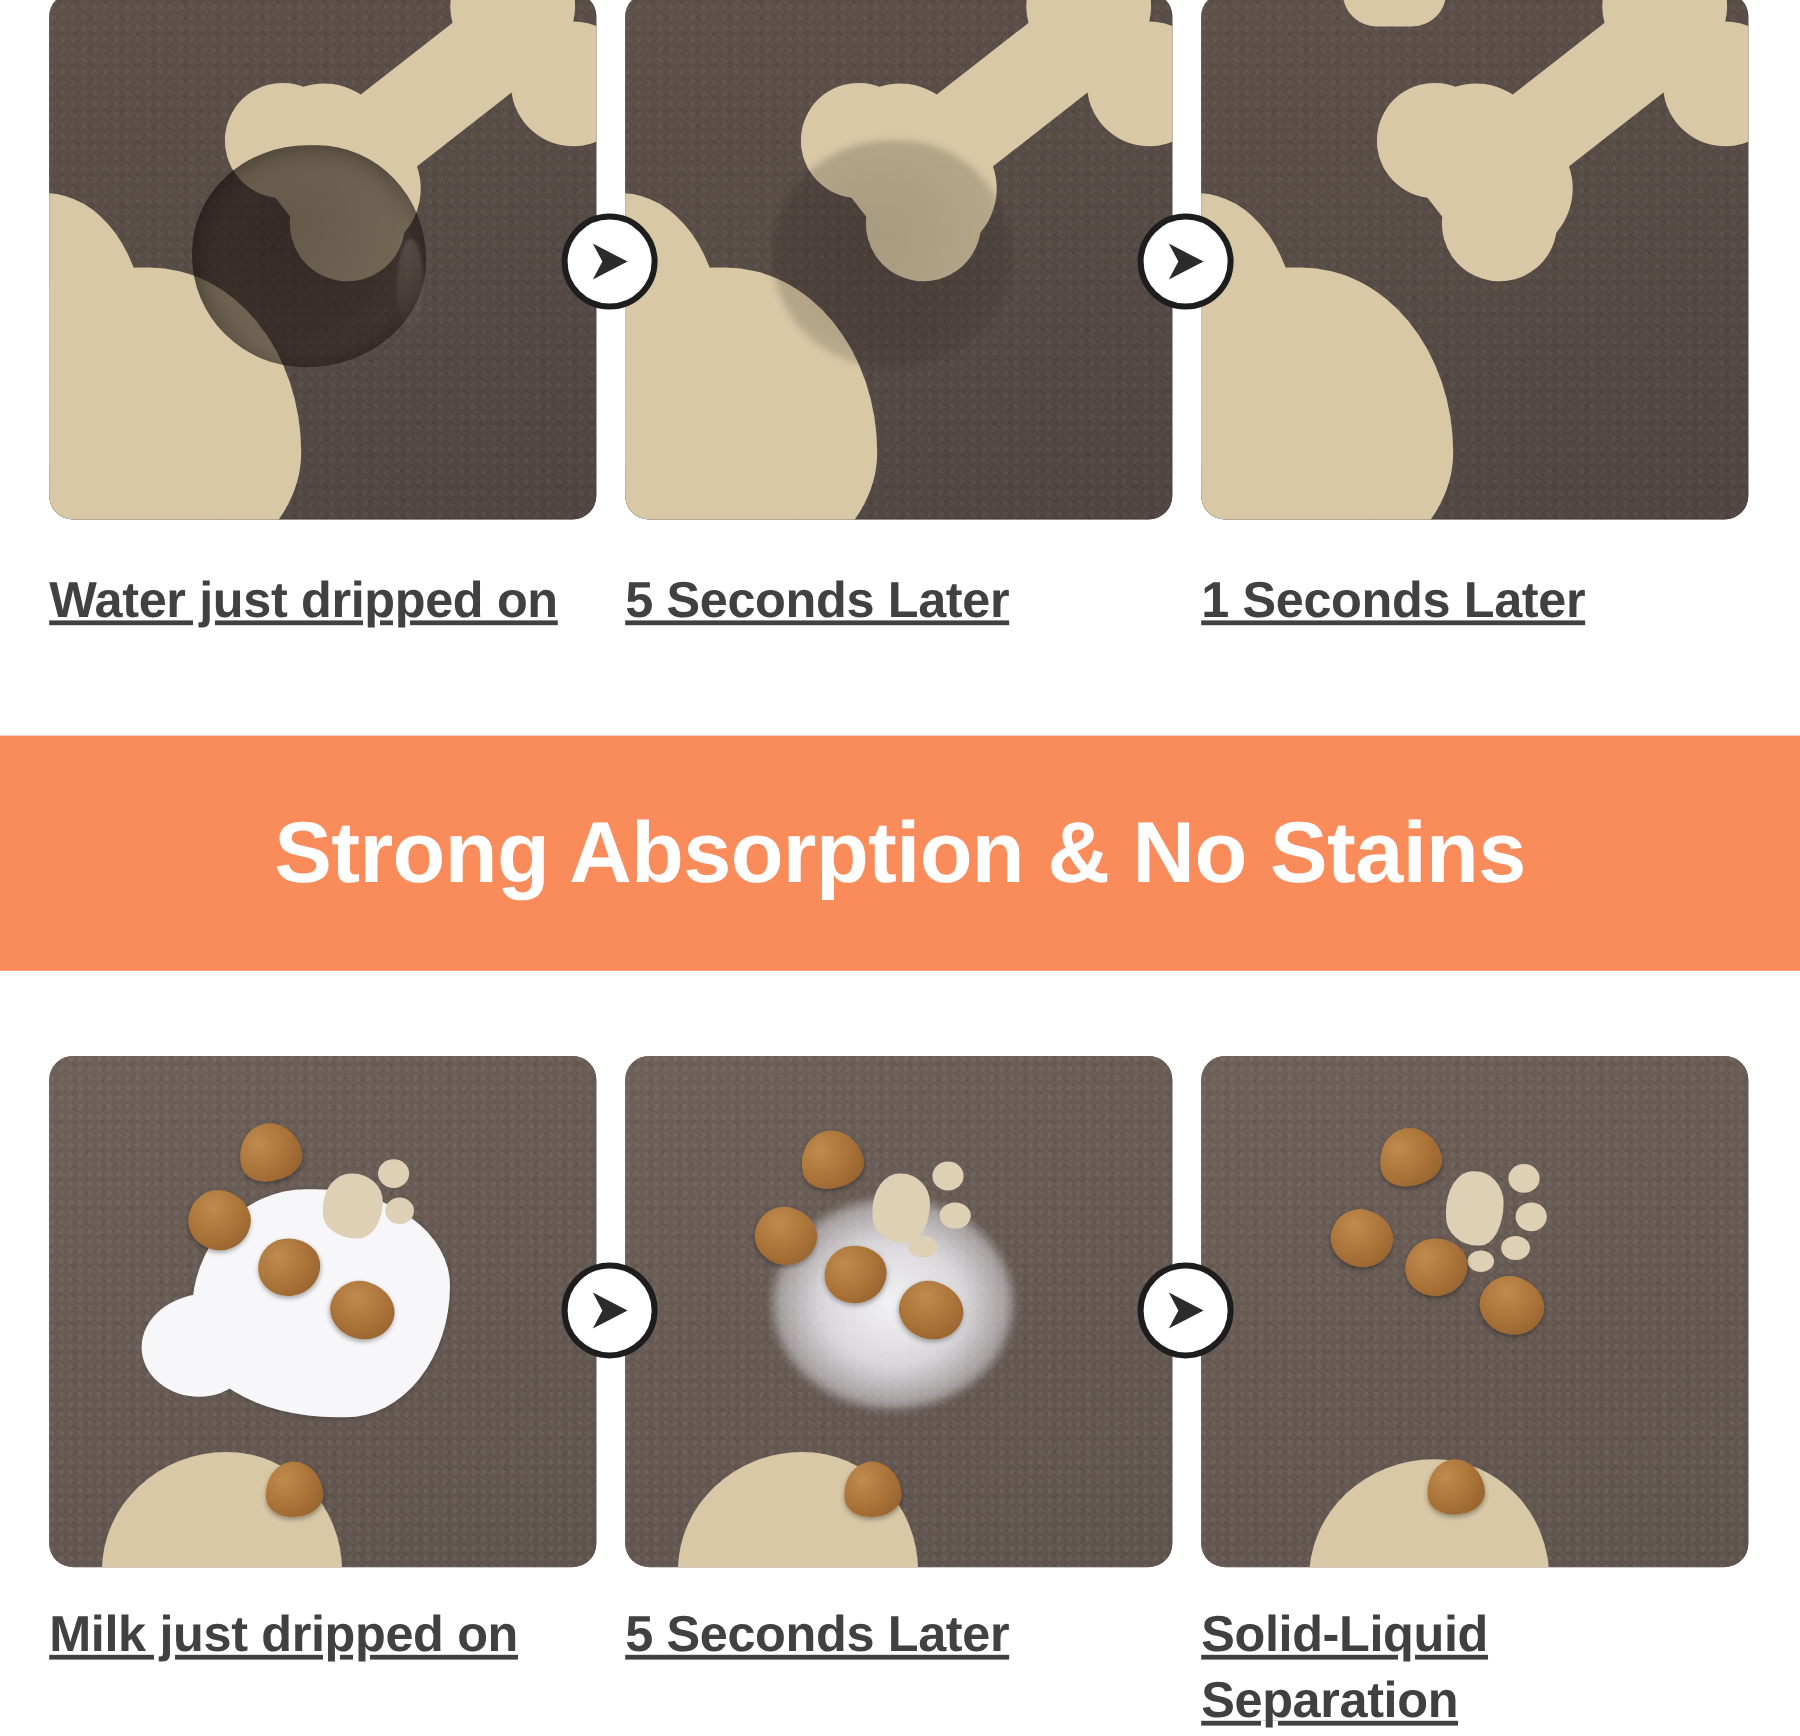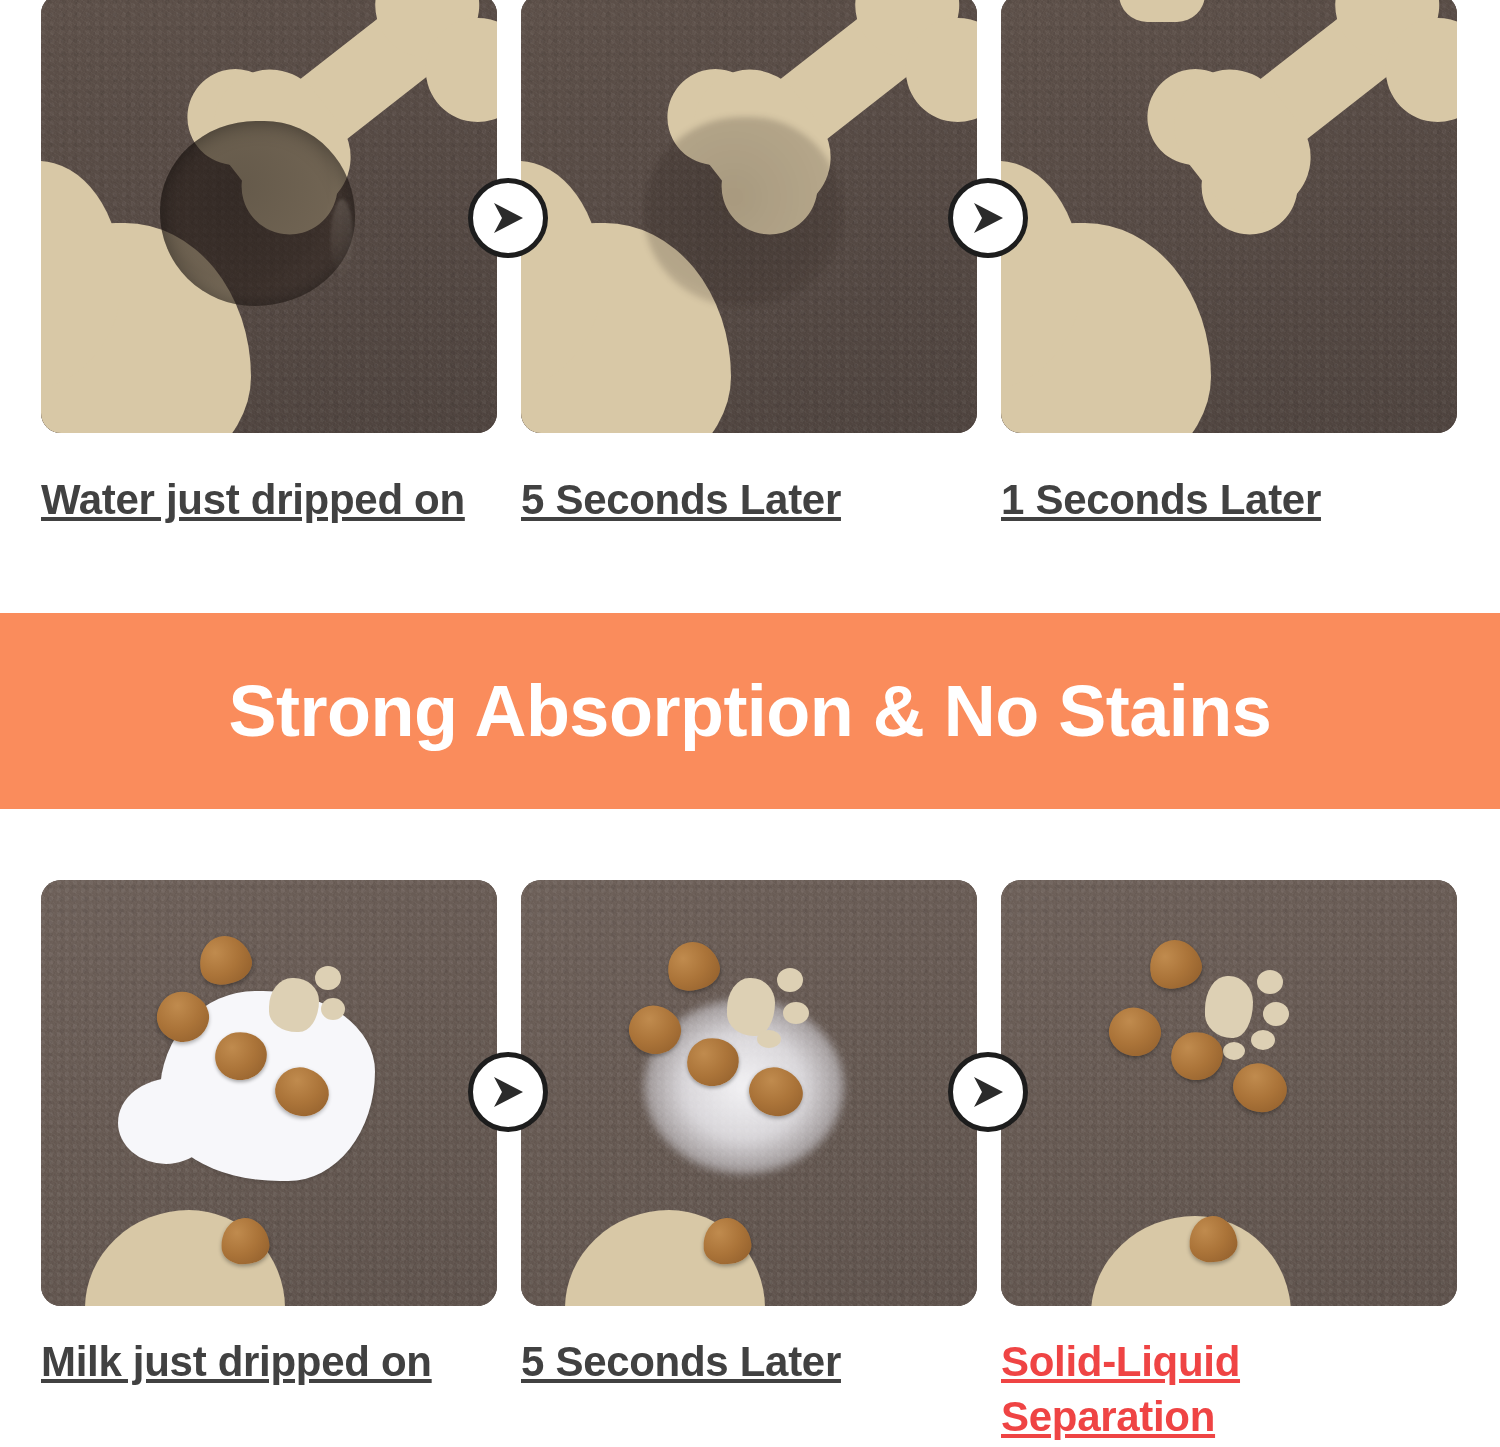--- a/index.html
+++ b/index.html
@@ -211,21 +211,21 @@
     position: absolute;
     width: 456px;
     text-align: left;
     font-size: 42px;
     font-weight: 700;
     line-height: 1.32;
     color: #414141;
     letter-spacing: -0.3px;
     text-decoration: underline;
   }
-  .caption.accent { color: #ef4444; }
+  .caption.accent { color: #404040; }
 
   
   .banner {
     position: absolute;
     left: 0;
     width: 1500px;
     background: #fa8c5c;
     display: flex;
     align-items: center;
     justify-content: center;

